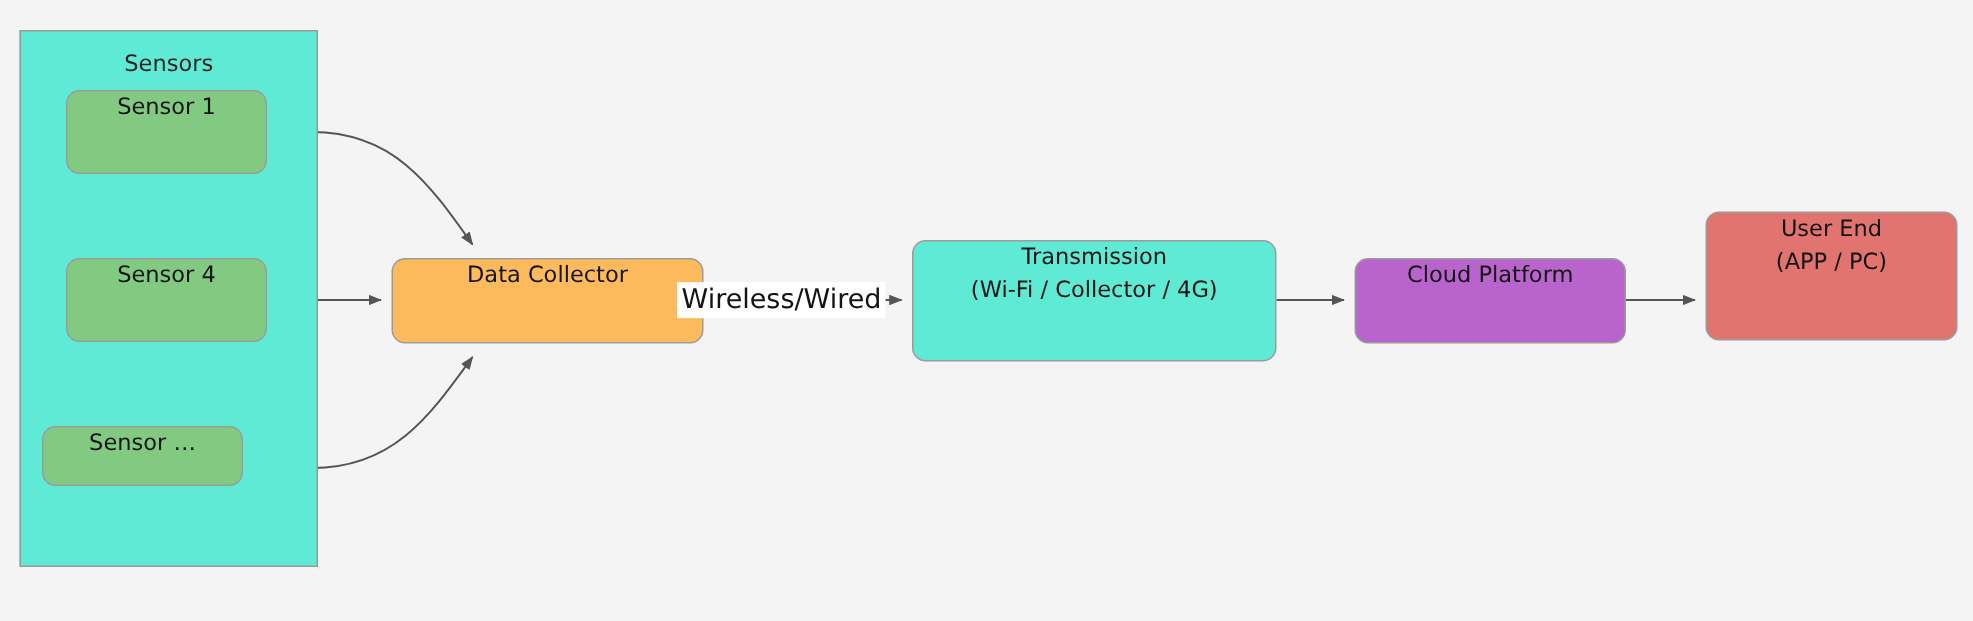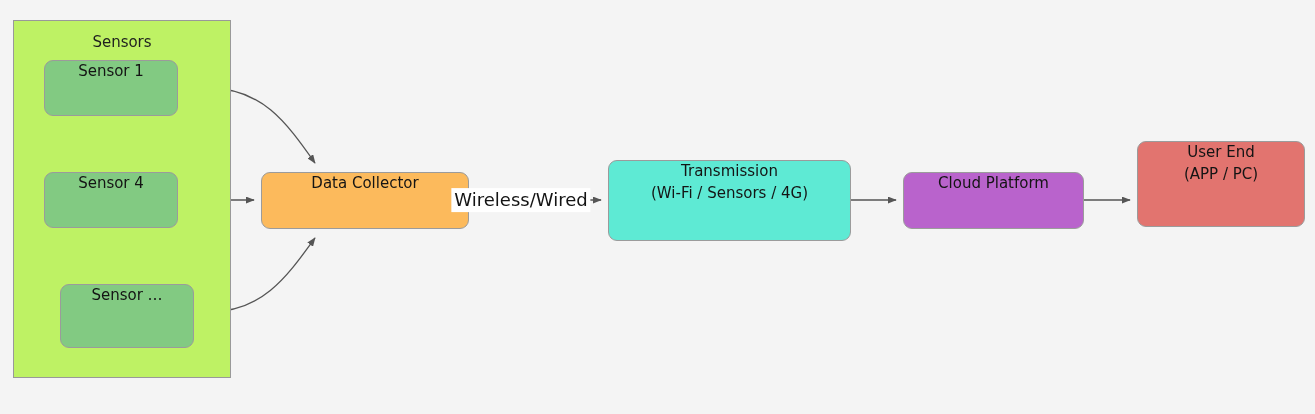--- a/index.html
+++ b/index.html
@@ -83,40 +83,40 @@
     <g id="edge-paths">
         <path d="M178,88 L208,88 C262,88 286,122 315,163" fill="none" stroke="#555555" stroke-width="1.3" marker-end="url(#arrowhead)"></path>
         <path d="M178,200 L254,200" fill="none" stroke="#555555" stroke-width="1.3" marker-end="url(#arrowhead)"></path>
         <path d="M178,312 L208,312 C262,312 286,278 315,238" fill="none" stroke="#555555" stroke-width="1.3" marker-end="url(#arrowhead)"></path>
         <path d="M436,200 L601,200" fill="none" stroke="#555555" stroke-width="1.3" marker-end="url(#arrowhead)"></path>
         <path d="M851,200 L896,200" fill="none" stroke="#555555" stroke-width="1.3" marker-end="url(#arrowhead)"></path>
         <path d="M1084,200 L1130,200" fill="none" stroke="#555555" stroke-width="1.3" marker-end="url(#arrowhead)"></path>
       </g>
   </svg>
 
-  <div class="cluster" id="cluster-box" style="left: 13px; top: 20px; width: 218px; height: 358px; border-color: rgb(153, 153, 153); background: #bef264;">
+  <div class="cluster" id="cluster-box" style="left: 13px; top: 20px; width: 199px; height: 358px; border-color: rgb(153, 153, 153); background: #5eead4;">
     <div class="cluster-title" style="top: 14px;">Sensors</div>
   </div>
 
   <div id="nodes-layer">
       <div class="node" style="left: 44px; top: 60px; width: 134px; height: 56px; background: rgb(130, 202, 130); border-color: rgb(155, 155, 155);">
         <span>Sensor 1</span>
       </div>
       <div class="node" style="left: 44px; top: 172px; width: 134px; height: 56px; background: rgb(130, 202, 130); border-color: rgb(155, 155, 155);">
         <span>Sensor 4</span>
       </div>
-      <div class="node" style="left: 60px; top: 284px; width: 134px; height: 64px; background: rgb(130, 202, 130); border-color: rgb(155, 155, 155);">
+      <div class="node" style="left: 28px; top: 284px; width: 134px; height: 40px; background: rgb(130, 202, 130); border-color: rgb(155, 155, 155);">
         <span>Sensor …</span>
       </div>
       <div class="node" style="left: 261px; top: 172px; width: 208px; height: 57px; background: rgb(252, 186, 92); border-color: rgb(155, 155, 155);">
         <span>Data Collector</span>
       </div>
       <div class="node" style="left: 608px; top: 160px; width: 243px; height: 81px; background: #5eead4; border-color: rgb(155, 155, 155);">
         <span>Transmission</span>
-        <span class="line2">(Wi-Fi / Sensors / 4G)</span>
+        <span class="line2">(Wi-Fi / Collector / 4G)</span>
       </div>
       <div class="node" style="left: 903px; top: 172px; width: 181px; height: 57px; background: rgb(185, 99, 204); border-color: rgb(155, 155, 155);">
         <span>Cloud Platform</span>
       </div>
       <div class="node" style="left: 1137px; top: 141px; width: 168px; height: 86px; background: rgb(226, 116, 111); border-color: rgb(155, 155, 155);">
         <span>User End</span>
         <span class="line2">(APP / PC)</span>
       </div>
     </div>
   <div id="labels-layer">

